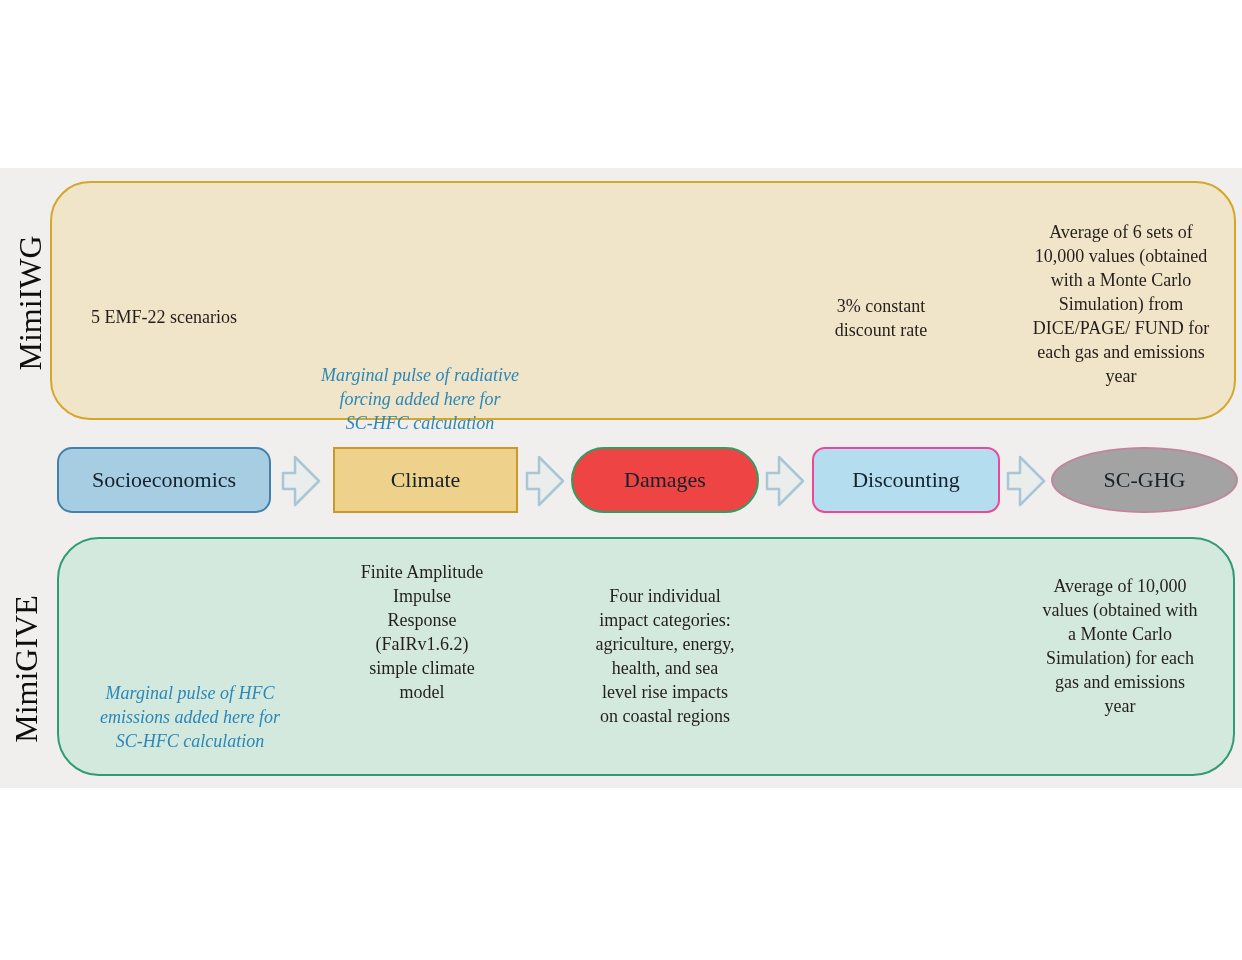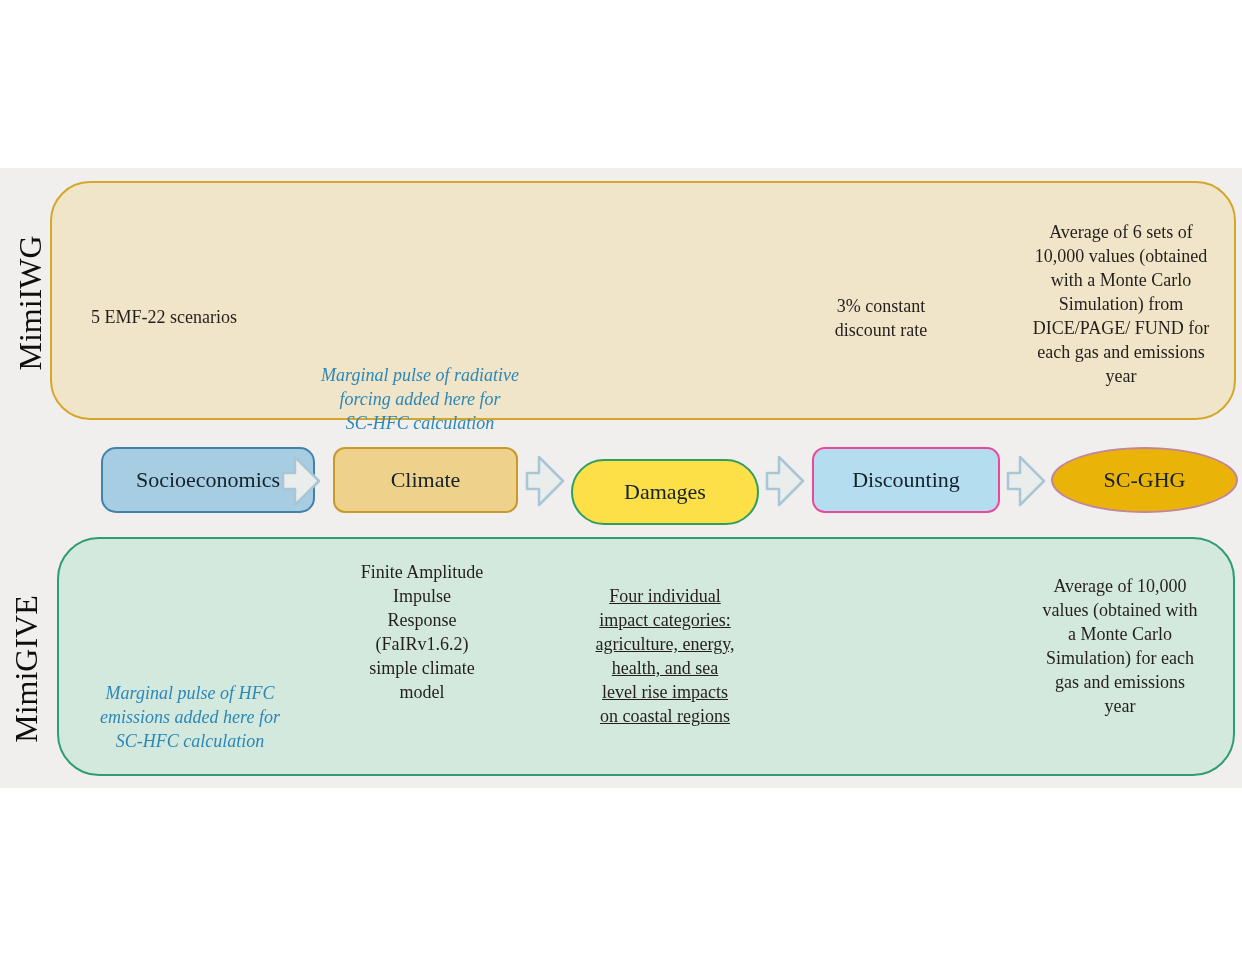--- a/index.html
+++ b/index.html
@@ -38,35 +38,35 @@
   .iwg-col1 { left:58px;  top:305px; width:212px; }
   .iwg-col2 { left:293px; top:207px; width:254px; }
   .iwg-col2-note { left:293px; top:335px; width:254px;margin-top:28px; }
   .iwg-col3 { left:585px; top:281px; width:160px; }
   .iwg-col4 { left:787px; top:294px; width:188px; }
   .iwg-col5 { left:1006px; top:220px; width:230px; }
 
   .give-col1 { left:56px;  top:562px; width:268px; }
   .give-col1-note { left:56px; top:681px; width:268px; }
   .give-col2 { left:336px; top:560px; width:172px; }
-  .give-col3 { left:568px; top:584px; width:194px;text-decoration:underline; }
+  .give-col3 { left:568px; top:584px; width:194px; }
   .give-col4 { left:808px; top:594px; width:196px; }
   .give-col5 { left:1006px; top:574px; width:228px; }
 
   
   .flow-shape {
     position:absolute; top:447px; height:66px; box-sizing:border-box;
     display:flex; align-items:center; justify-content:center;
     font-size:22px; color:#15222b;
   }
-  .shape-socio   { left:57px;   width:214px; background:#a6cde2; border:2px solid #4282aa; border-radius:15px;margin-left:44px; }
-  .shape-climate { left:333px;  width:185px; background:#eed28b; border:2px solid #c9992b; border-radius:12px; }
-  .shape-damages { left:571px;  width:188px; background:#fde047; border:2px solid #2f9e63; border-radius:34px;margin-top:12px; }
+  .shape-socio   { left:57px;   width:214px; background:#a6cde2; border:2px solid #4282aa; border-radius:15px; }
+  .shape-climate { left:333px;  width:185px; background:#eed28b; border:2px solid #c9992b; border-radius:0; }
+  .shape-damages { left:571px;  width:188px; background:#ef4444; border:2px solid #2f9e63; border-radius:34px; }
   .shape-disc    { left:812px;  width:188px; background:#b5ddf0; border:2px solid #ec4899; border-radius:13px; }
-  .shape-scghg   { left:1051px; width:187px; background:#eab308; border:2px solid #c2849f; border-radius:50%; }
+  .shape-scghg   { left:1051px; width:187px; background:#a3a3a3; border:2px solid #c2849f; border-radius:50%; }
 
   .flow-arrow { position:absolute; top:454px; width:40px; height:54px; }
   .arrow-1 { left:281px; }
   .arrow-2 { left:525px; }
   .arrow-3 { left:765px; }
   .arrow-4 { left:1006px; }
 </style>
 </head>
 <body>
 

